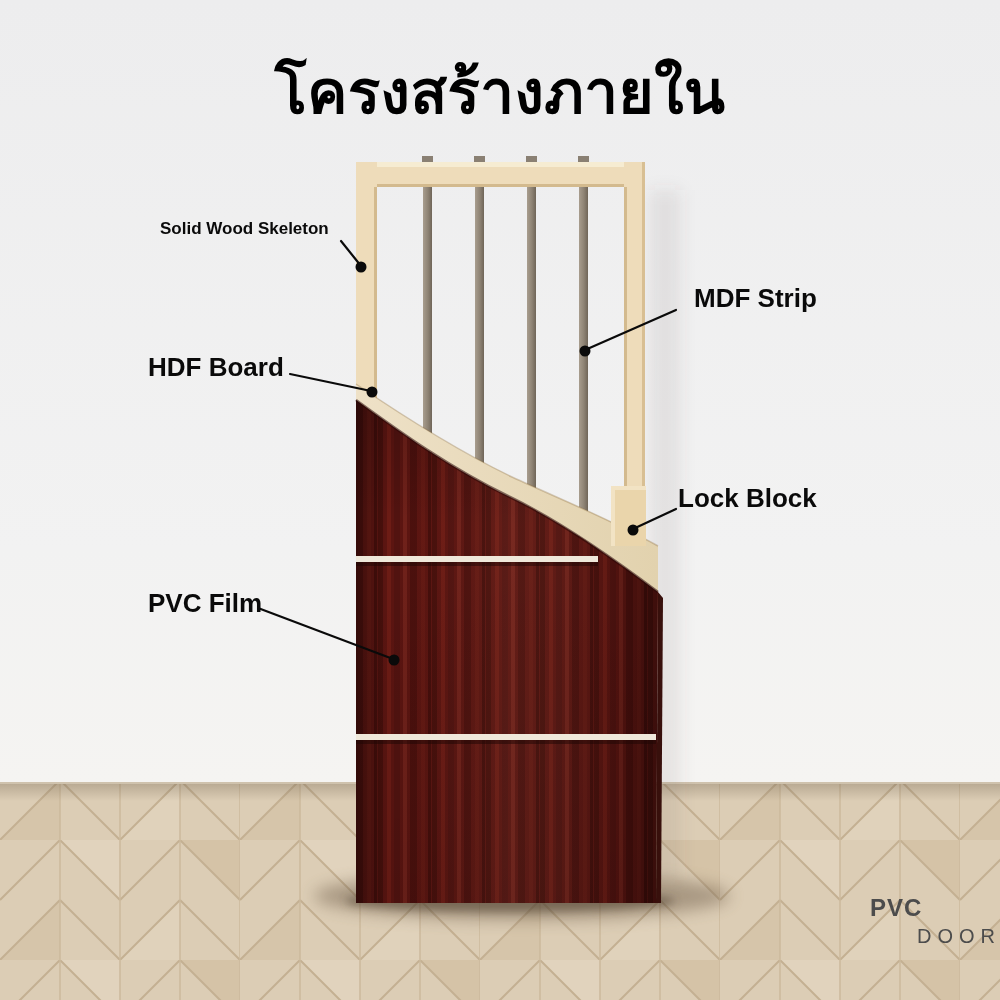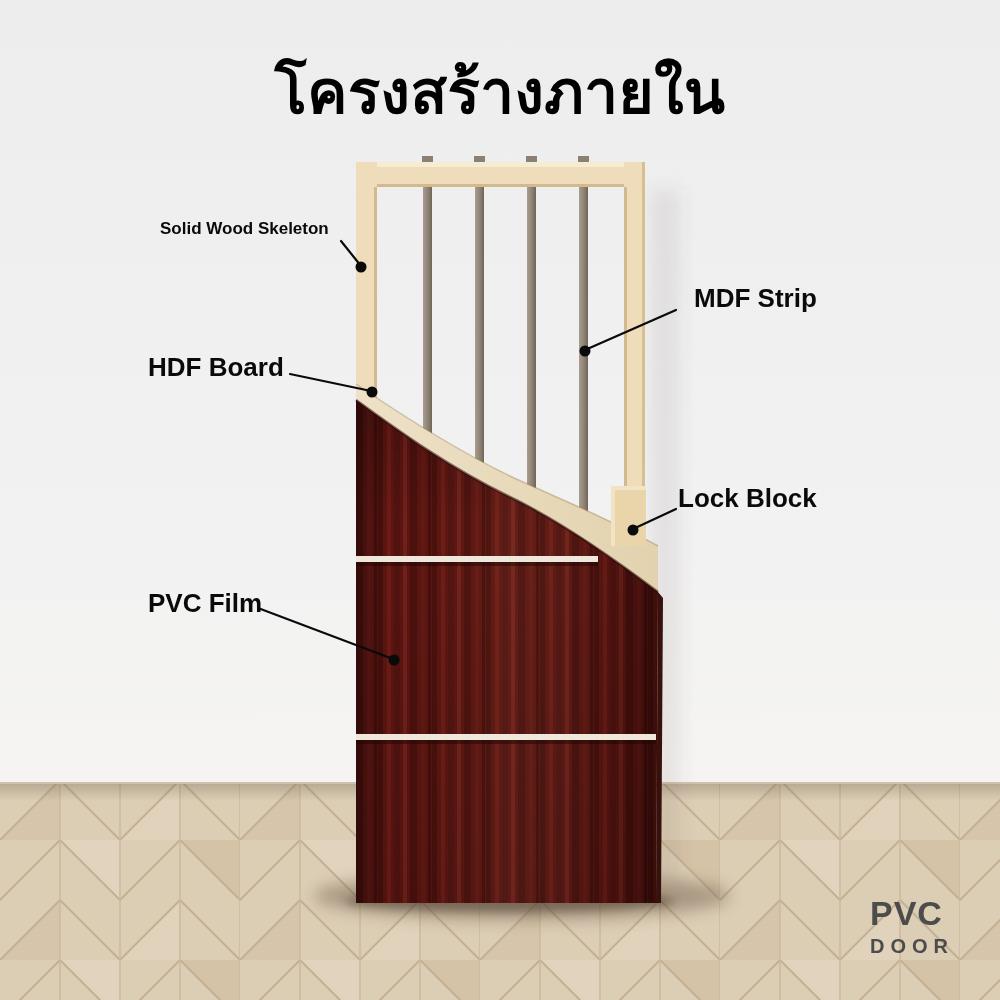--- a/index.html
+++ b/index.html
@@ -15,22 +15,22 @@
   }
   .label { position: absolute; font-weight: 700; color: #0a0a0a; white-space: nowrap; }
   .label-sm { font-size: 17px; }
   .label-lg { font-size: 26px; }
   #label-skeleton { left: 160px; top: 219px; }
   #label-mdf      { left: 678px; top: 283px; margin-left: 16px; }
   #label-hdf      { left: 148px; top: 352px; }
   #label-lock     { left: 678px; top: 483px; }
   #label-pvc      { left: 148px; top: 588px; text-align: center; }
   .logo { position: absolute; left: 870px; top: 896px; color: #4c4c4c; }
-  .logo-pvc  { font-size: 34px; font-weight: 700; letter-spacing: 1px; line-height: 1; }
-  .logo-door { font-size: 20px; font-weight: 700; letter-spacing: 6px; line-height: 1; margin-top: 6px; }
+  .logo-pvc  { font-size: 24px; font-weight: 700; letter-spacing: 1px; line-height: 1; }
+  .logo-door { font-size: 20px; font-weight: 400; letter-spacing: 6px; line-height: 1; margin-top: 6px; margin-left: 47px; }
 </style>
 </head>
 <body>
 
 <div class="stage">
 
   <svg class="scene-svg" viewBox="0 0 1000 1000" xmlns="http://www.w3.org/2000/svg">
     <defs>
       <linearGradient id="wallGrad" x1="0" y1="0" x2="0" y2="1">
         <stop offset="0" stop-color="#ededee"></stop>

